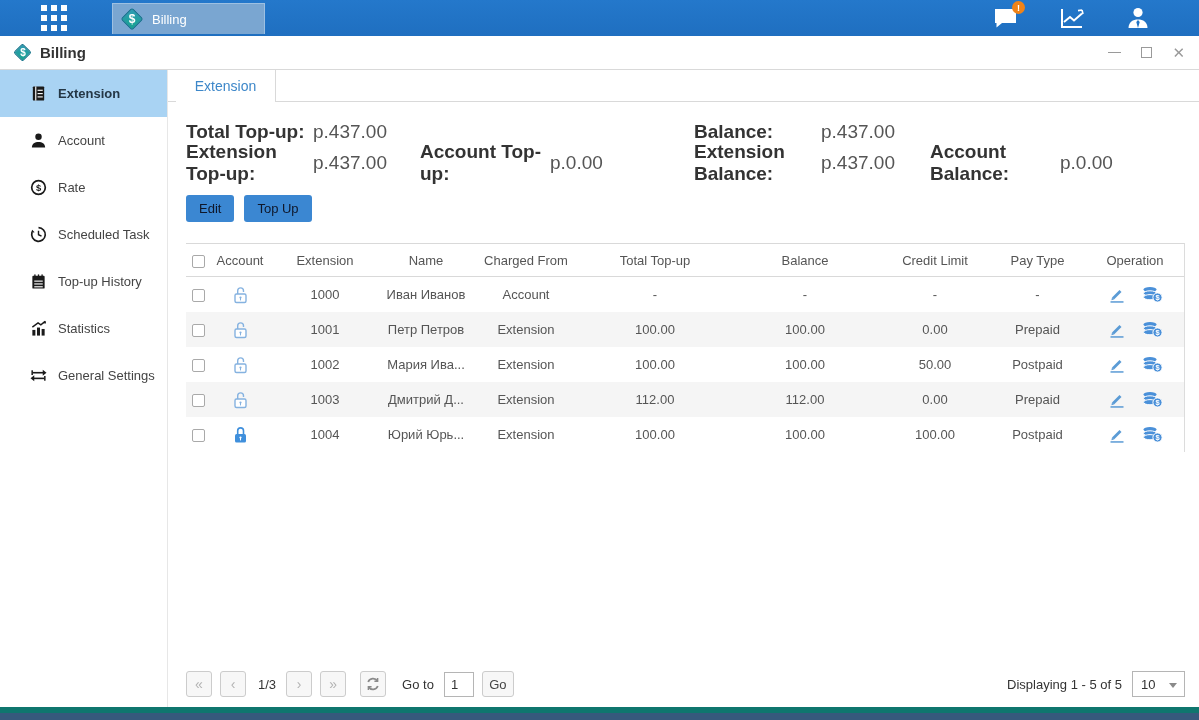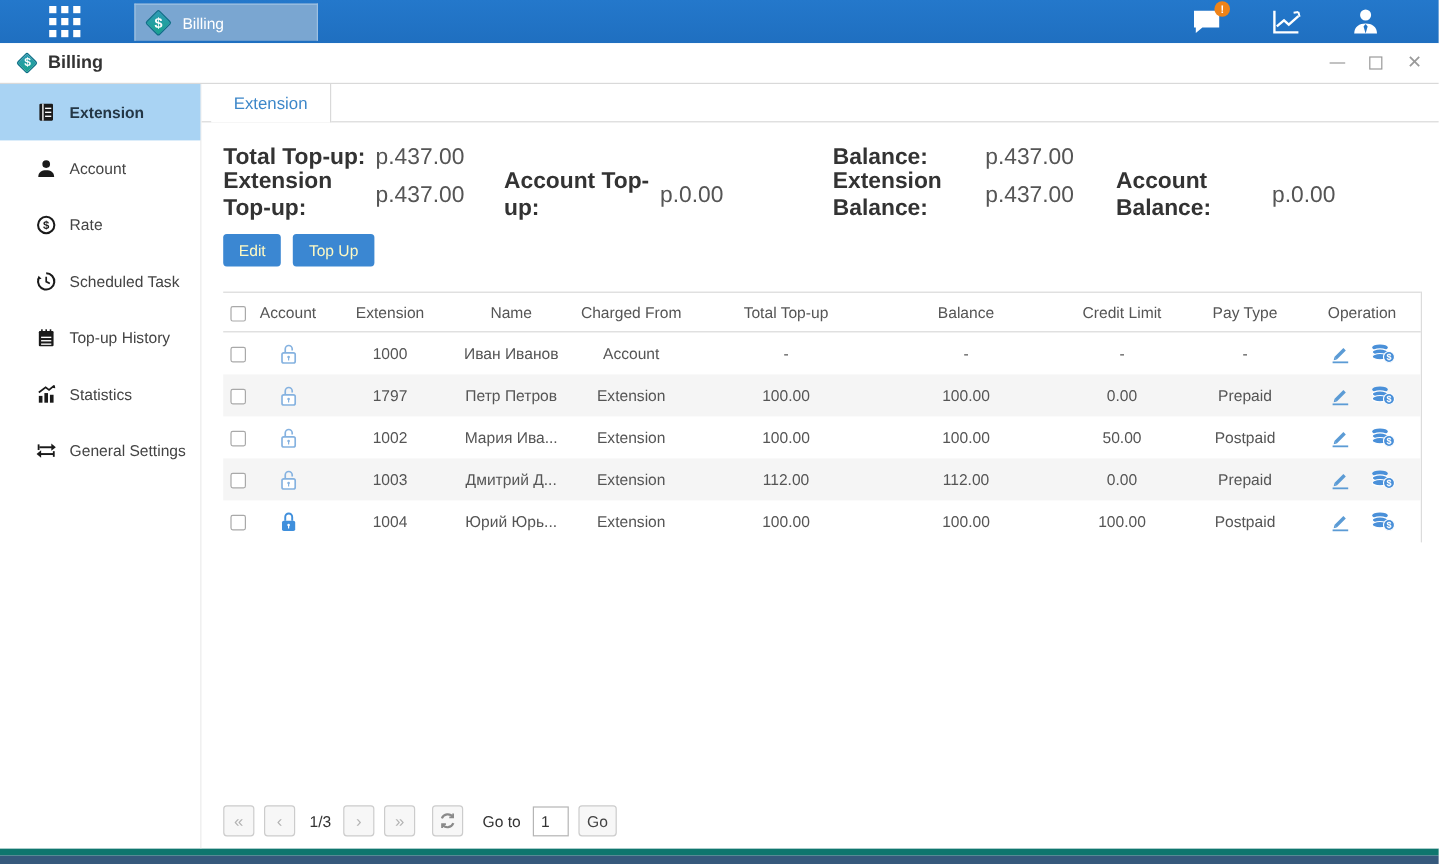--- a/index.html
+++ b/index.html
@@ -64,21 +64,21 @@
                 border-right:1px solid #d9d9d9; display:flex; align-items:center;
                 justify-content:center; font-size:14px; color:#3d87c9; cursor:pointer; }
 
   .summary { display:grid; margin:14px 0 0 18px;
              grid-template-columns:127px 107px 130px 144px 127px 109px 130px auto;
              grid-auto-rows:31px; align-items:center; font-size:19px; }
   .summary .lab { font-weight:bold; color:#333; }
   .summary .val { color:#555; }
 
   .btnrow { margin:17px 0 0 18px; display:flex; gap:10px; }
-  .bluebtn { background:#3b87d2; color:#fef9c3; border:none; font-size:13px;
+  .bluebtn { background:#3b87d2; color:#0f172a; border:none; font-size:13px;
              height:27px; padding:0 13px; border-radius:3px; cursor:pointer;
              font-family:"Liberation Sans", sans-serif; }
 
   
   .tablewrap { margin:21px 0 0 18px; width:999px; border-right:1px solid #dcdcdc; }
   .trow { display:grid;
           grid-template-columns:24px 60px 110px 92px 108px 150px 150px 110px 95px 100px;
           align-items:center; }
   .thead { height:34px; border-top:1px solid #d9d9d9; border-bottom:1px solid #d9d9d9;
            color:#555; font-size:13px; }
@@ -325,21 +325,21 @@
         <div class="td"><span class="cb"></span></div>
         <div class="td lockcell">
           <svg class="lock-open" width="15" height="18" viewBox="0 0 15 18">
             <rect x="2" y="8" width="11" height="8.5" rx="1.5" fill="#fff" stroke="#85b2e0" stroke-width="1.4"></rect>
             <path d="M4.7 8 V4.8 a2.9 2.9 0 0 1 5.8 0 V6" fill="none" stroke="#85b2e0" stroke-width="1.4"></path>
             <circle cx="7.5" cy="11.5" r="1.1" fill="#85b2e0"></circle>
             <rect x="7" y="12" width="1" height="2.4" fill="#85b2e0"></rect>
           </svg>
           
         </div>
-        <div class="td">1797</div>
+        <div class="td">1001</div>
         <div class="td">Петр Петров</div>
         <div class="td">Extension</div>
         <div class="td">100.00</div>
         <div class="td">100.00</div>
         <div class="td">0.00</div>
         <div class="td">Prepaid</div>
         <div class="td ops">
           <svg width="18" height="18" viewBox="0 0 18 18">
             <path d="M4 11.5 L11.5 4 L13.5 6 L6 13.5 z" fill="#5b9bd5"></path>
             <path d="M4 11.5 L3.4 14.2 L6 13.5 z" fill="#5b9bd5"></path>
@@ -469,18 +469,25 @@
         <svg width="14" height="14" viewBox="0 0 14 14" fill="none" stroke="#8a8a8a" stroke-width="1.8">
           <path d="M2.2 5 a5.2 5.2 0 0 1 9.2-1"></path>
           <path d="M11.8 9 a5.2 5.2 0 0 1 -9.2 1"></path>
           <path d="M11.6 1 v3.2 h-3.2" stroke-width="1.5"></path>
           <path d="M2.4 13 v-3.2 h3.2" stroke-width="1.5"></path>
         </svg>
       </div>
       <span class="goto-label">Go to</span>
       <input class="goto-input" value="1" style="">
       <button class="gobtn">Go</button>
+      <div class="pager-right">
+        <span>Displaying 1 - 5 of 5</span>
+        <div class="pagesize">
+          <span>10</span>
+          <span class="tri"></span>
+        </div>
+      </div>
     </div>
 
   </div>
 </div>
 
 <div class="bottomband"></div>
 
 </body></html>

